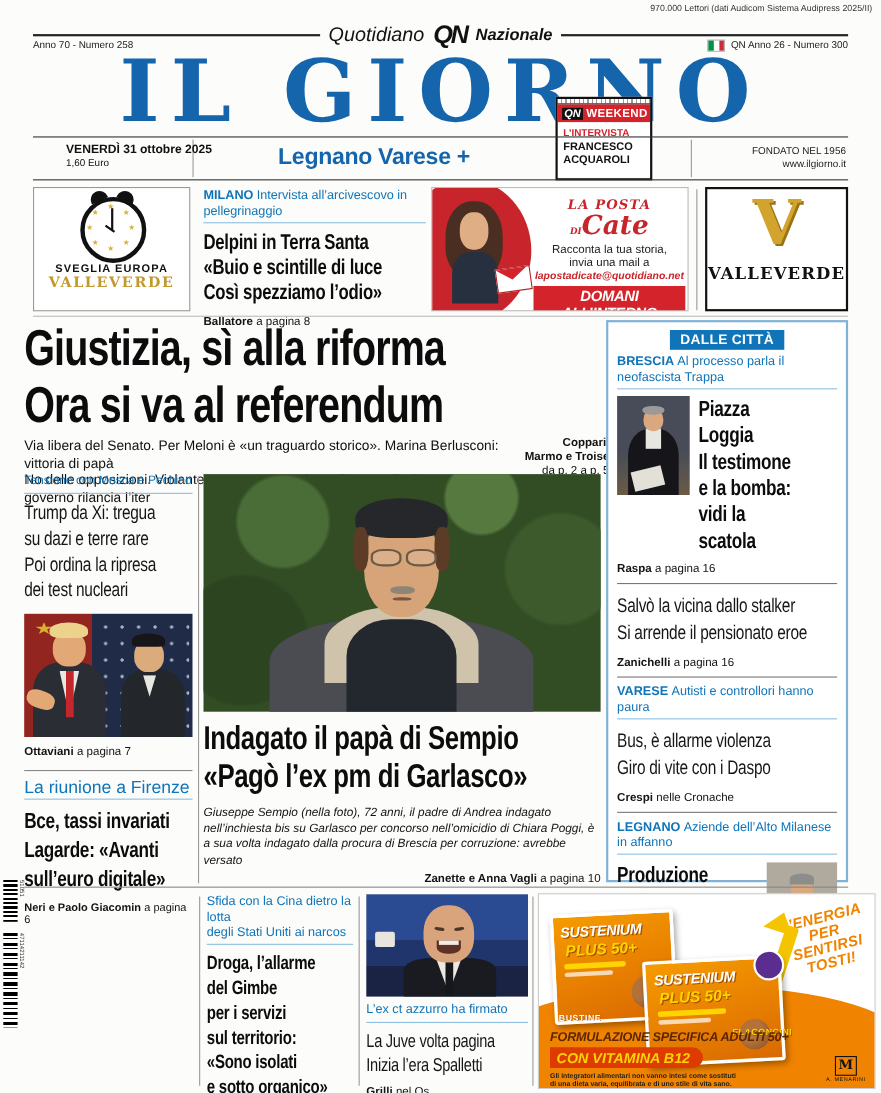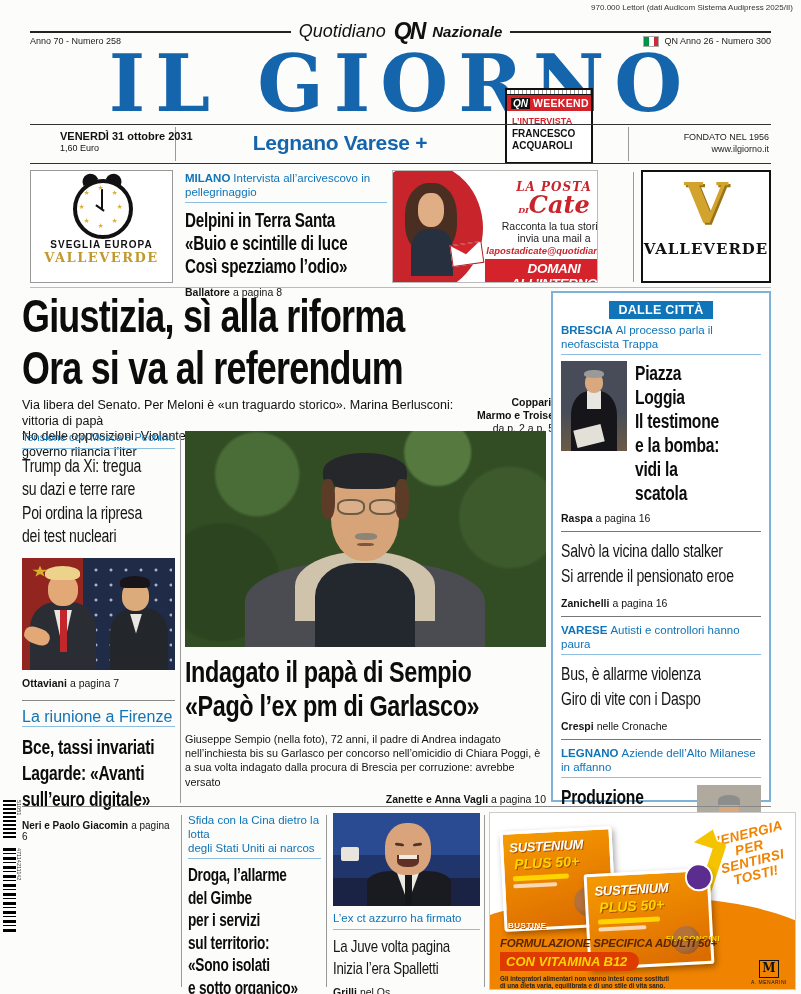--- a/index.html
+++ b/index.html
@@ -60,21 +60,21 @@
     </div>
     <div style="color:#d5232b;font-weight:800;font-size:9px;padding:5px 5px 2px;">L’INTERVISTA</div>
     <div class="pre" style="color:#111;font-weight:800;font-size:10px;line-height:11.5px;padding:0 5px;">FRANCESCO
 ACQUAROLI</div>
   </div>
 
   <div class="abs" style="left:30px;top:124px;width:741px;height:40px;border-top:1.5px solid #333;border-bottom:1.5px solid #333;box-sizing:border-box;"></div>
   <div class="vline" style="left:175px;top:127px;height:34px;"></div>
   <div class="vline" style="left:628px;top:127px;height:34px;"></div>
   <div class="abs" style="left:60px;top:130px;">
-    <div style="font-size:11px;font-weight:800;">VENERDÌ 31 ottobre 2031</div>
+    <div style="font-size:11px;font-weight:800;">VENERDÌ 31 ottobre 2025</div>
     <div style="font-size:9px;margin-top:1px;">1,60 Euro</div>
   </div>
   <div class="abs" style="left:175px;top:131px;width:330px;text-align:center;font-size:21px;font-weight:800;color:#1565ad;letter-spacing:-0.3px;">Legnano Varese +</div>
   <div class="abs" style="right:32px;top:131px;text-align:right;font-size:9px;line-height:12px;color:#222;">
     <div>FONDATO NEL 1956</div>
     <div>www.ilgiorno.it</div>
   </div>
 
   <div class="abs" style="left:30px;top:170px;width:143px;height:113px;border:1px solid #999;background:#fff;box-sizing:border-box;text-align:center;">
     <div style="position:relative;width:58px;height:58px;margin:8px auto 2px;">
@@ -97,21 +97,21 @@
   </div>
 
   <div class="abs" style="left:185px;top:172px;width:202px;">
     <div class="kicker"><b>MILANO</b><span>Intervista all’arcivescovo in pellegrinaggio</span></div>
     <div class="hl-bold pre cond" style="font-size:19.5px;line-height:23px;margin-top:6px;">Delpini in Terra Santa
 «Buio e scintille di luce
 Così spezziamo l’odio»</div>
     <div class="byline" style="margin-top:8px;"><b>Ballatore</b><span>a pagina 8</span></div>
   </div>
 
-  <div class="abs" style="left:392px;top:170px;width:206px;height:113px;border:1px solid #bbb;background:#fff;box-sizing:border-box;overflow:hidden;">
+  <div class="abs" style="left:392px;top:170px;width:234px;height:113px;border:1px solid #bbb;background:#fff;box-sizing:border-box;overflow:hidden;">
     <div class="abs" style="left:-28px;top:-8px;width:118px;height:130px;background:#c8242c;border-radius:50%;"></div>
     <div class="abs" style="left:8px;top:10px;width:62px;height:95px;overflow:hidden;">
       <div class="abs" style="left:4px;top:2px;width:52px;height:70px;background:#4a2e22;border-radius:45% 45% 40% 40%;"></div>
       <div class="abs" style="left:17px;top:12px;width:26px;height:34px;background:#dfae85;border-radius:45%;"></div>
       <div class="abs" style="left:10px;top:48px;width:42px;height:50px;background:#27303f;border-radius:40% 40% 0 0;"></div>
     </div>
     <div class="abs" style="left:58px;top:72px;width:30px;height:20px;background:#fff;border:1.5px solid #b02025;transform:rotate(-8deg);">
       <div style="width:0;height:0;border-left:14px solid transparent;border-right:14px solid transparent;border-top:10px solid #d5232b;"></div>
     </div>
     <div class="abs" style="left:92px;top:6px;width:138px;text-align:center;">
@@ -241,21 +241,21 @@
       <div class="abs" style="left:138px;top:22px;width:84px;height:36px;background:#26272b;border-radius:50% 50% 35% 35%;"></div>
       <div class="abs" style="left:136px;top:48px;width:14px;height:40px;background:#5d3c27;border-radius:40%;"></div>
       <div class="abs" style="left:210px;top:48px;width:14px;height:40px;background:#5d3c27;border-radius:40%;"></div>
       <div class="abs" style="left:152px;top:68px;width:24px;height:12px;border:2px solid #6b5a44;border-radius:40%;background:rgba(255,255,255,0.12);"></div>
       <div class="abs" style="left:184px;top:68px;width:24px;height:12px;border:2px solid #6b5a44;border-radius:40%;background:rgba(255,255,255,0.12);"></div>
       <div class="abs" style="left:170px;top:102px;width:22px;height:7px;background:#8e8576;border-radius:40%;"></div>
       <div class="abs" style="left:172px;top:112px;width:17px;height:3px;background:#7a5640;border-radius:40%;"></div>
     </div>
     <div class="hl-bold pre cond" style="font-size:30px;line-height:34px;margin-top:8px;letter-spacing:-0.5px;">Indagato il papà di Sempio
 «Pagò l’ex pm di Garlasco»</div>
-    <div style="display:flex;gap:8px;margin-top:9px;">
+    <div style="display:flex;gap:8px;margin-top:9px;font-style:italic;">
       <div style="flex:1;font-size:10.8px;line-height:14.2px;color:#141414;">Giuseppe Sempio (nella foto), 72 anni, il padre di Andrea indagato nell’inchiesta bis su Garlasco per concorso nell’omicidio di Chiara Poggi, è a sua volta indagato dalla procura di Brescia per corruzione: avrebbe versato</div>
     </div>
     <div class="byline" style="text-align:right;margin-top:4px;"><b>Zanette e Anna Vagli</b><span>a pagina 10</span></div>
   </div>
 
   <div class="hline" style="left:22px;top:806px;width:749px;background:#888;"></div>
 
   <div class="abs" style="left:3px;top:800px;width:16px;height:136px;">
     <div class="barbars1" style="width:13px;height:38px;"></div>
     <div class="abs" style="left:13px;top:0;writing-mode:vertical-rl;font-size:5.5px;color:#333;">51051</div>

